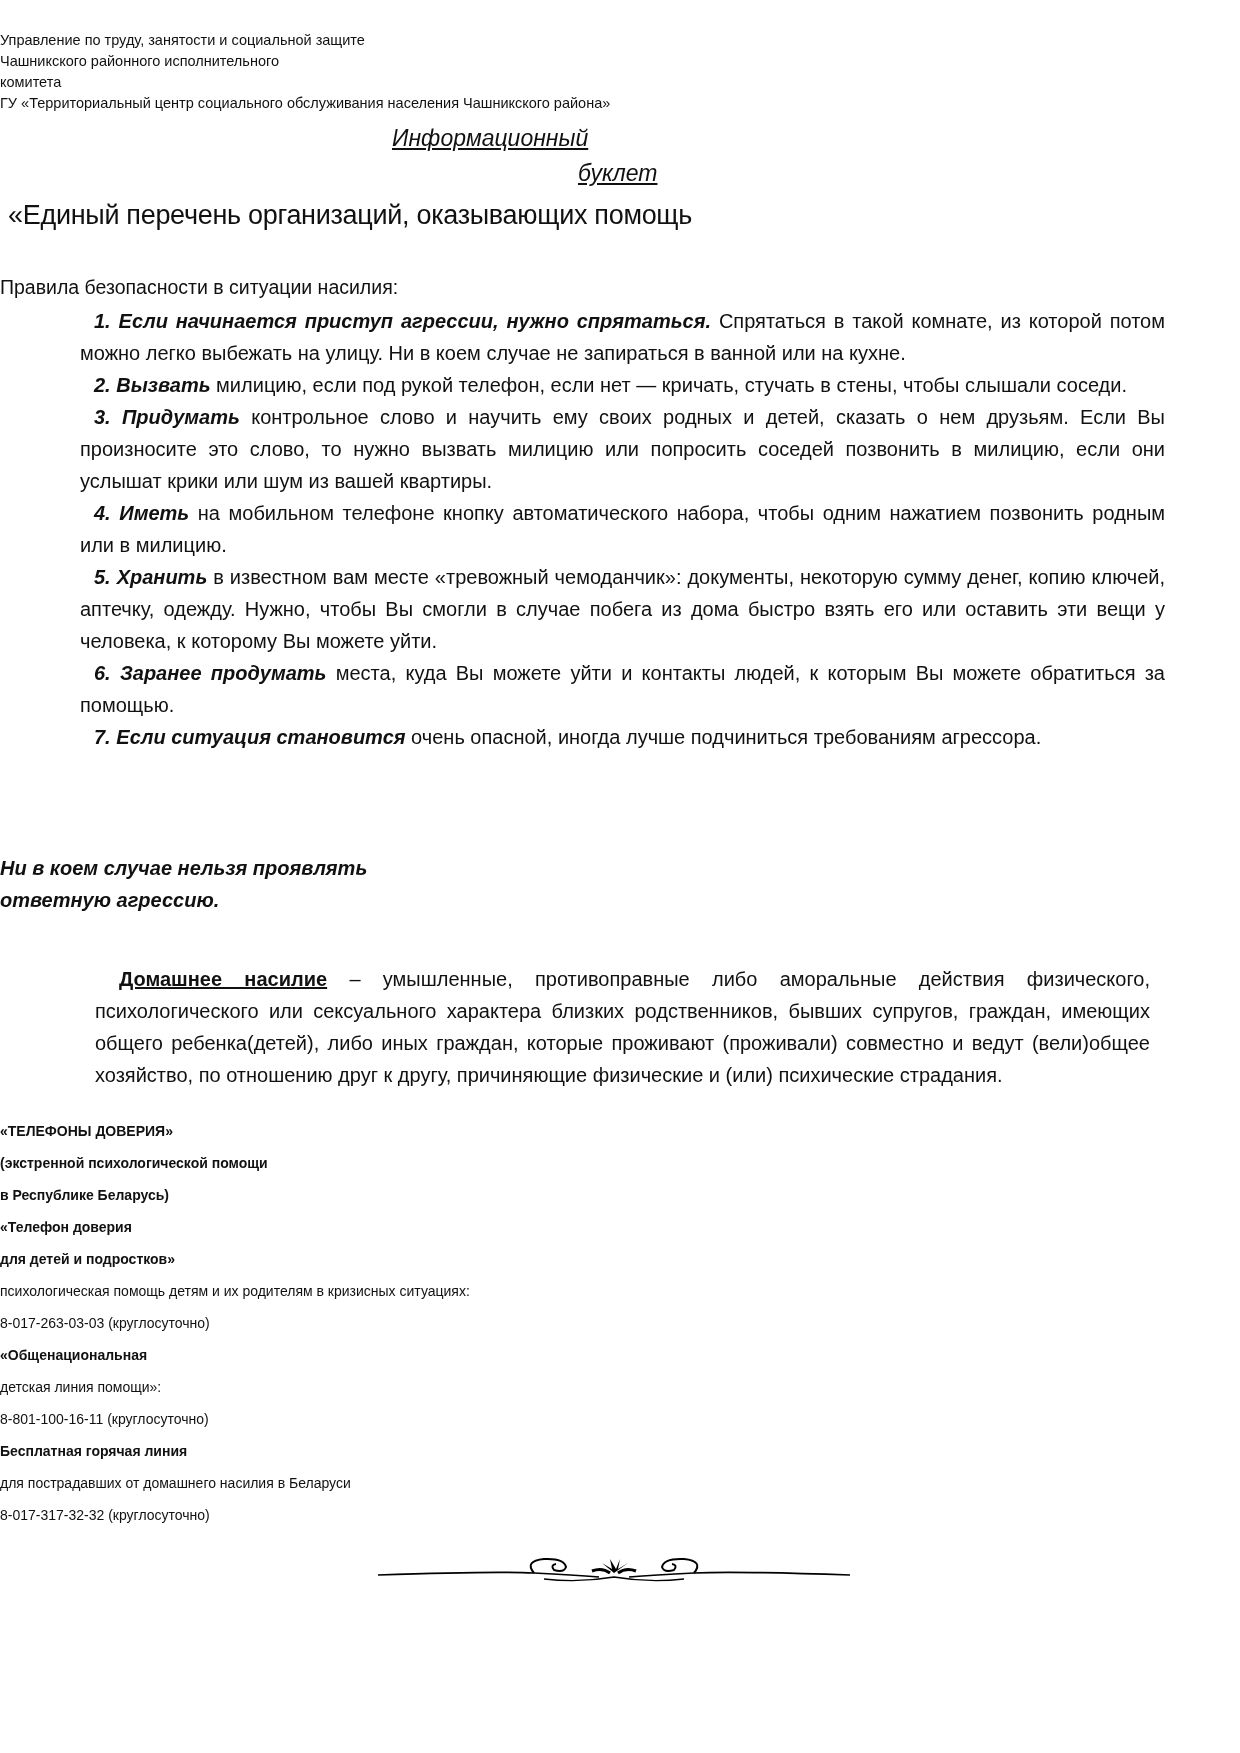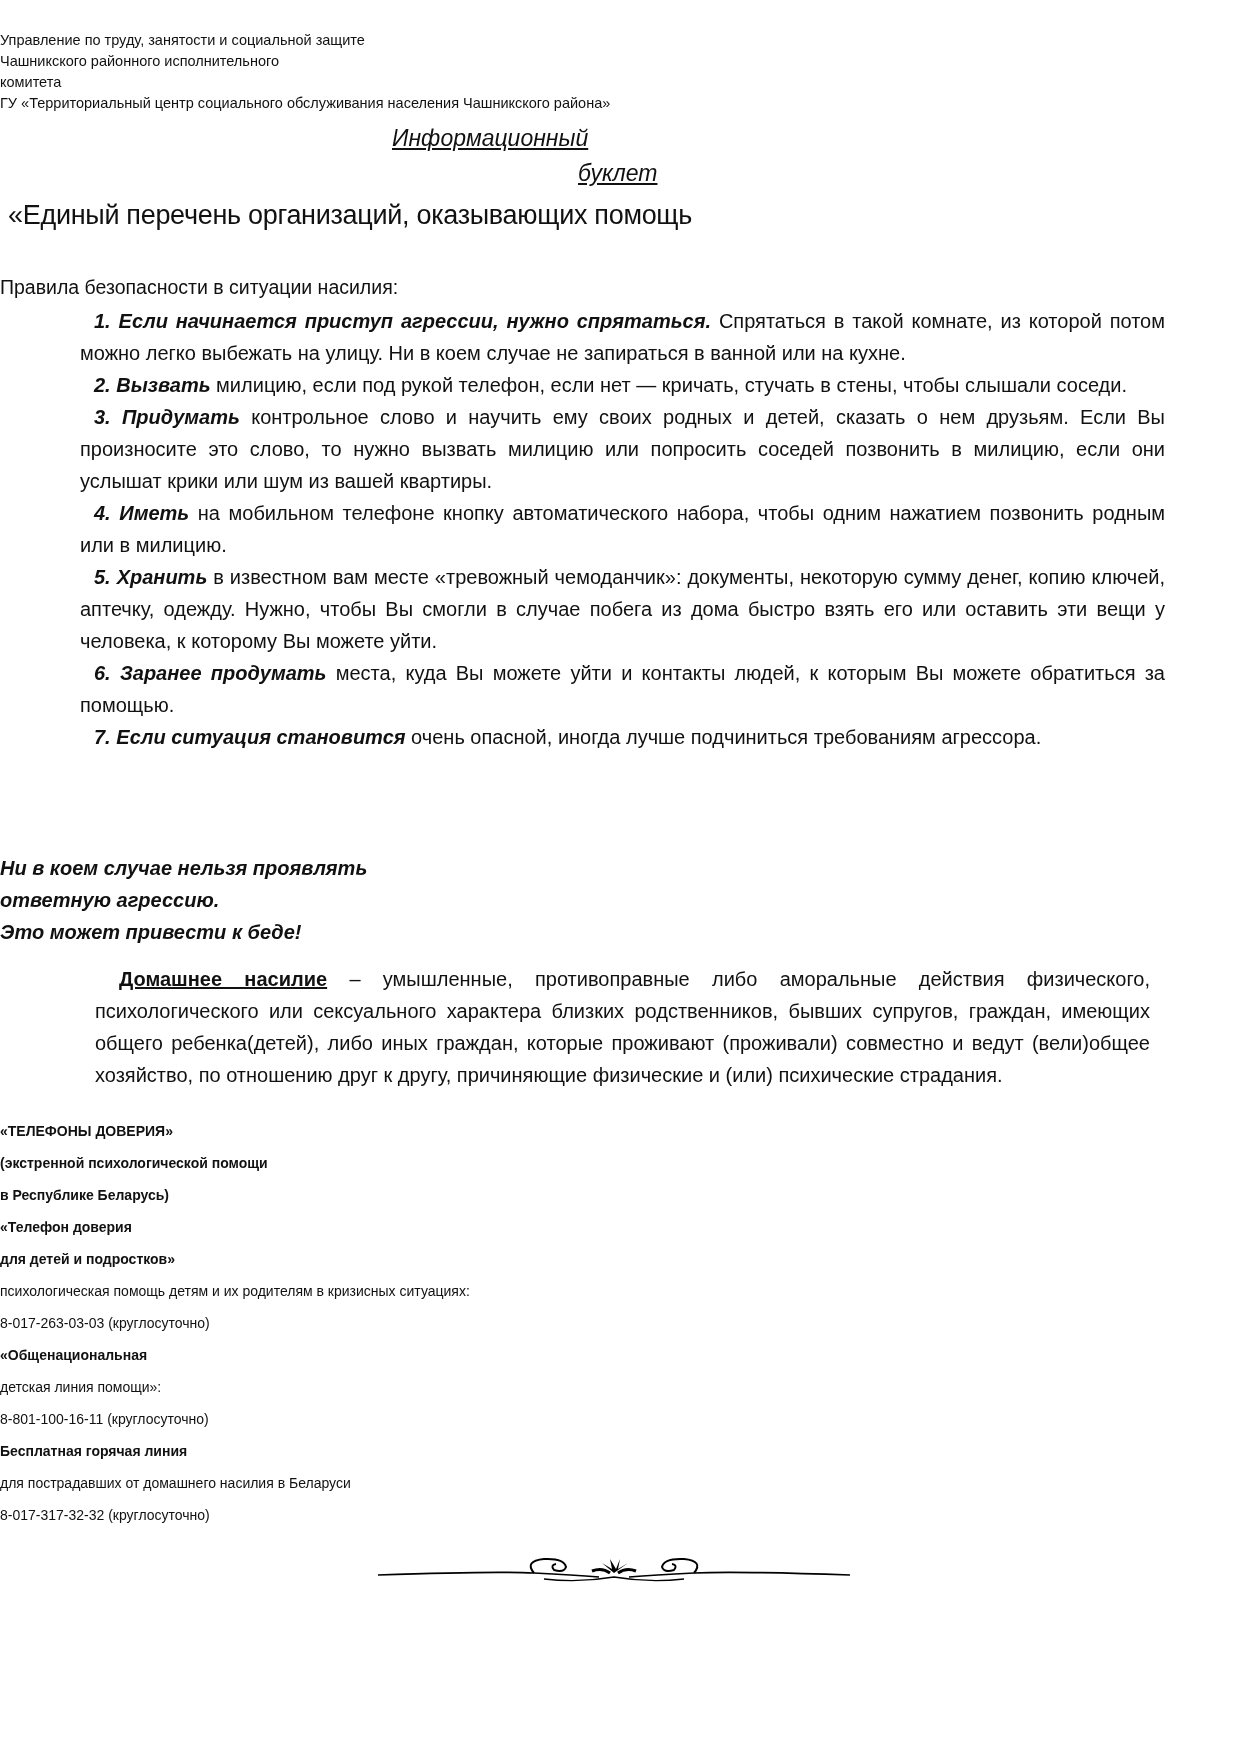--- a/index.html
+++ b/index.html
@@ -55,21 +55,20 @@
     <p class="rule"><span class="lead">3. Придумать</span><span> контрольное слово и научить ему своих родных и детей, сказать о нем друзьям. Если Вы произносите это слово, то нужно вызвать милицию или попросить соседей позвонить в милицию, если они услышат крики или шум из вашей квартиры.</span></p>
     <p class="rule"><span class="lead">4. Иметь</span><span> на мобильном телефоне кнопку автоматического набора, чтобы одним нажатием позвонить родным или в милицию.</span></p>
     <p class="rule"><span class="lead">5. Хранить</span><span> в известном вам месте «тревожный чемоданчик»: документы, некоторую сумму денег, копию ключей, аптечку, одежду. Нужно, чтобы Вы смогли в случае побега из дома быстро взять его или оставить эти вещи у человека, к которому Вы можете уйти.</span></p>
     <p class="rule"><span class="lead">6. Заранее продумать</span><span> места, куда Вы можете уйти и контакты людей, к которым Вы можете обратиться за помощью.</span></p>
     <p class="rule"><span class="lead">7. Если ситуация становится</span><span> очень опасной, иногда лучше подчиниться требованиям агрессора.</span></p>
   </div>
 
   <div class="warning center">
     <div>Ни в коем случае нельзя проявлять</div>
     <div>ответную агрессию.</div>
-    <div>Это может привести к беде!</div>
   </div>
 
   <div class="body definition">
     <p><span class="term">Домашнее насилие</span><span> – умышленные, противоправные либо аморальные действия физического, психологического или сексуального характера близких родственников, бывших супругов, граждан, имеющих общего ребенка(детей), либо иных граждан, которые проживают (проживали) совместно и ведут (вели)общее хозяйство, по отношению друг к другу, причиняющие физические и (или) психические страдания.</span></p>
   </div>
 
   <div class="hotlines center">
     <div class="h">«ТЕЛЕФОНЫ ДОВЕРИЯ»</div>
     <div class="h">(экстренной психологической помощи</div>
     <div class="h">в Республике Беларусь)</div>

